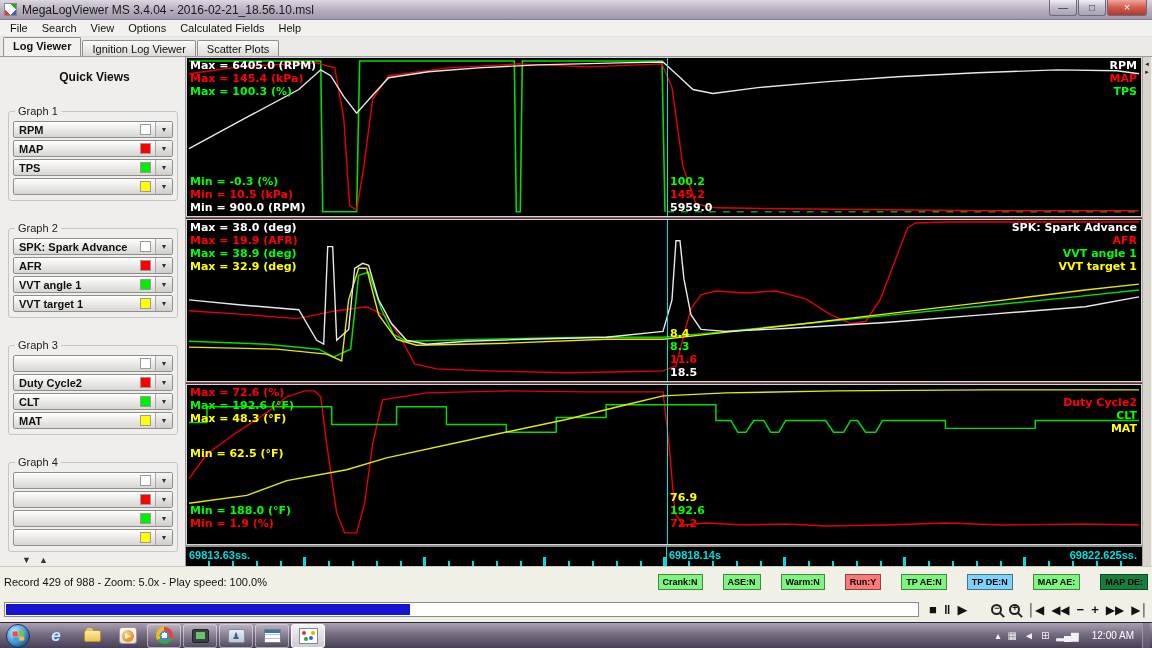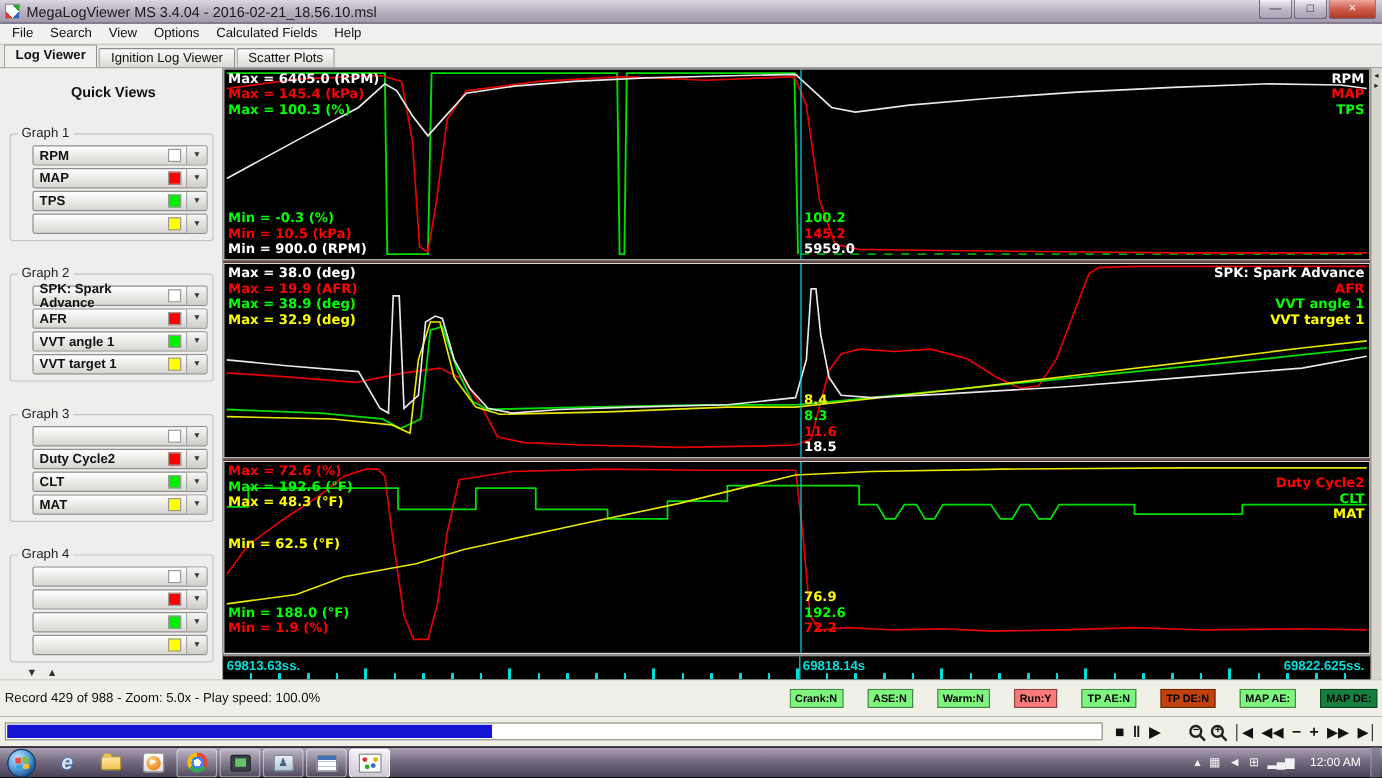--- a/index.html
+++ b/index.html
@@ -31,21 +31,21 @@
   .tab.active { background:#f3f1ef; height:19px; font-weight:bold; position:relative; z-index:2; }
 
   
   .main { height:510px; display:flex; background:#f0eeec; border-top:1px solid #9a9a9a; }
 
   
   .sidebar { width:186px; border-right:1px solid #9a9a9a; background:#f0eeec;
     position:relative; padding-top:5px; }
   .qv-title { text-align:center; font-weight:bold; font-size:12px; color:#111; margin:8px 0 10px 4px; }
   .groupbox { margin:27px 7px 4px 8px; border:1px solid #c6c6c6; border-radius:3px;
-    padding:7px 3px 3px 17px; position:relative; }
+    padding:7px 3px 3px 3px; position:relative; }
   .gb-label { position:absolute; top:-7px; left:6px; background:#f0eeec; font-size:11px;
     color:#222; padding:0 3px; }
   .combo { height:17px; margin:2px 1px; border:1px solid #8f8f8f; border-radius:2px;
     background:linear-gradient(#ffffff,#d8d6d2); display:flex; align-items:center;
     font-size:11px; font-weight:bold; color:#111; padding-left:5px; }
   .combo .grow { flex:1; }
   .swatch { width:11px; height:11px; border:1px solid #9a9a9a; margin-right:4px; }
   .dd { width:17px; align-self:stretch; border-left:1px solid #a9a9a9;
     background:linear-gradient(#f6f6f6,#cfcdc9); display:flex; align-items:center;
     justify-content:center; font-size:7px; color:#333; }
@@ -415,21 +415,21 @@
 </div>
 
 <div class="statusrow">
   <span class="record-text">Record 429 of 988 - Zoom: 5.0x - Play speed: 100.0%</span>
   <div class="badges">
     <span class="badge" style="background-color: rgb(125, 246, 125);">Crank:N</span>
     <span class="badge" style="background-color: rgb(125, 246, 125);">ASE:N</span>
     <span class="badge" style="background-color: rgb(125, 246, 125);">Warm:N</span>
     <span class="badge" style="background-color: rgb(250, 122, 122);">Run:Y</span>
     <span class="badge" style="background-color: rgb(125, 246, 125);">TP AE:N</span>
-    <span class="badge" style="background-color: #c2410c;">TP DE:N</span>
+    <span class="badge" style="background-color: #7dd3fc;">TP DE:N</span>
     <span class="badge" style="background-color: rgb(125, 246, 125);">MAP AE:</span>
     <span class="badge" style="background-color: #15803d;">MAP DE:</span>
   </div>
 </div>
 
 <div class="controlrow">
   <div class="progress">
     <div class="progress-fill"></div>
   </div>
   <div class="transport">

